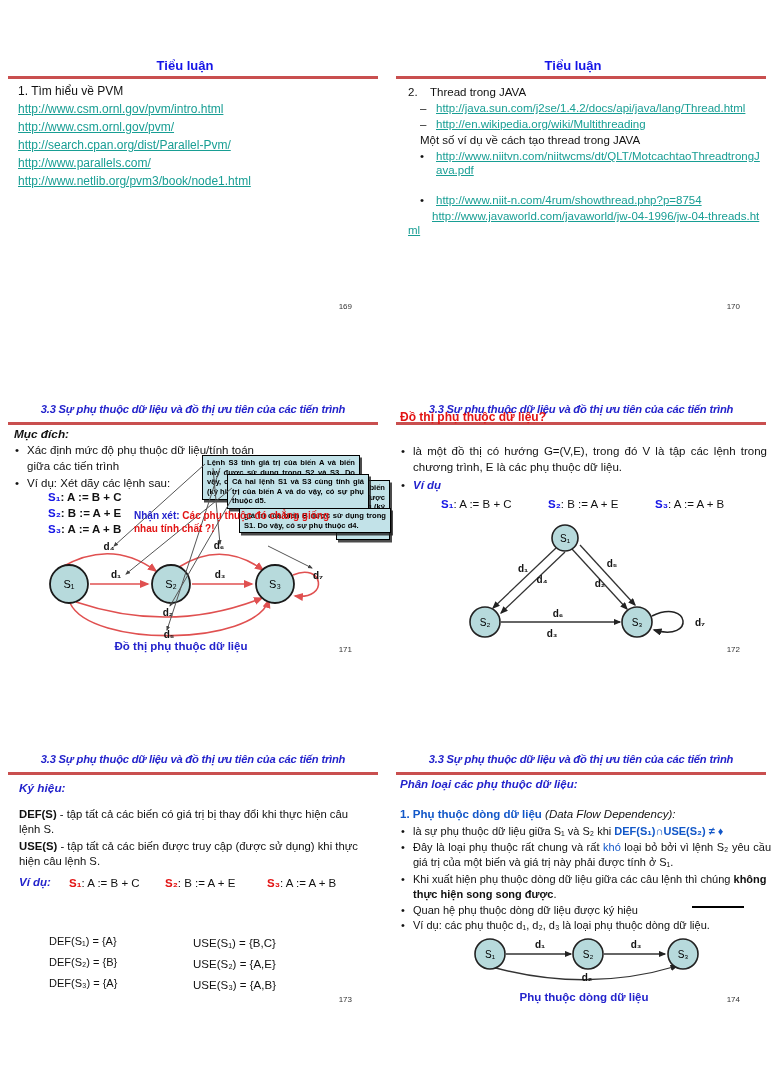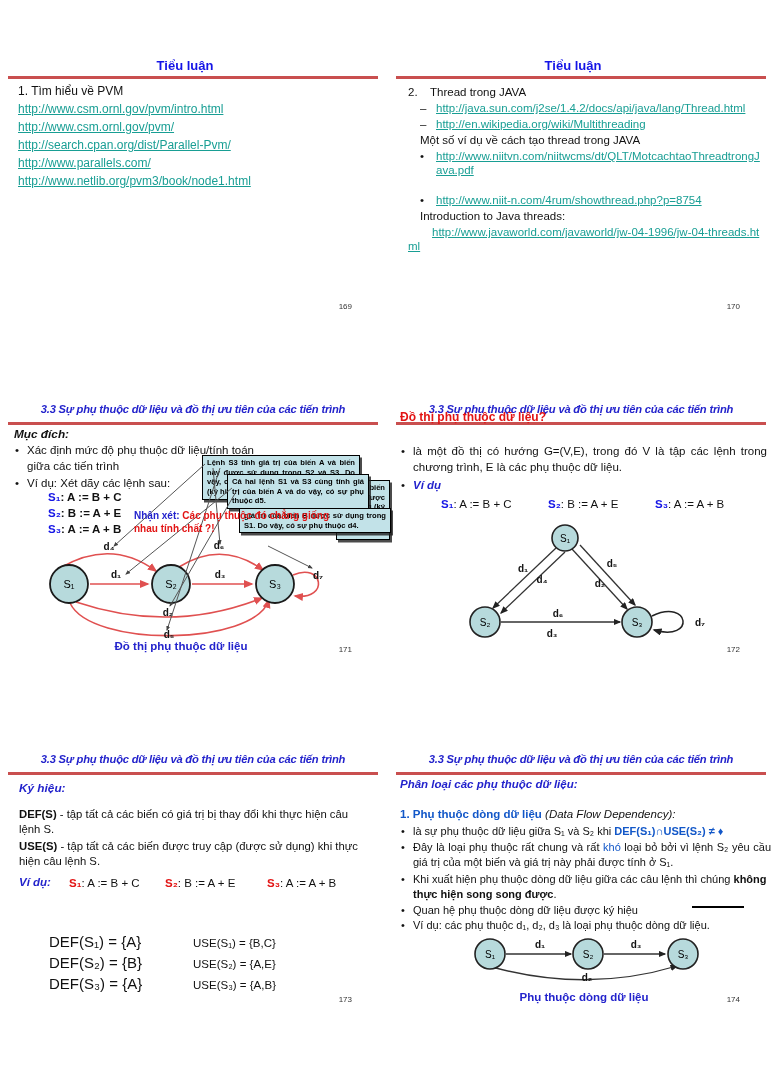--- a/index.html
+++ b/index.html
@@ -84,21 +84,20 @@
       <div class="row txtplain">Một số ví dụ về cách tạo thread trong JAVA</div>
       <div class="row ind1">
         <span class="mk">•</span>
         <a class="lnk">http://www.niitvn.com/niitwcms/dt/QLT/MotcachtaoThreadtrongJava.pdf</a>
       </div>
       <div class="row" style="height:12px;"></div>
       <div class="row ind1">
         <span class="mk">•</span>
         <a class="lnk">http://www.niit-n.com/4rum/showthread.php?p=8754</a>
       </div>
-      <div class="row txtplain">Introduction to Java threads:</div>
       <div class="row lastlink">
         <a class="lnk">http://www.javaworld.com/javaworld/jw-04-1996/jw-04-threads.html</a>
       </div>
     </div>
     <div class="pagenum">170</div>
   </div>
 
   <div class="slide" style="left:6px;top:398px;">
     <div class="stitle2">3.3 Sự phụ thuộc dữ liệu và đồ thị ưu tiên của các tiến trình</div>
     <div class="redline2"></div>
@@ -241,21 +240,21 @@
     <div class="bheading" style="left:13px;top:128px;font-size:11.5px;">Ví dụ:</div>
     <div class="stmt" style="left:63px;top:129px;">
       <span class="lbr">S₁</span><span>: A := B + C</span>
     </div>
     <div class="stmt" style="left:159px;top:129px;">
       <span class="lbr">S₂</span><span>: B := A + E</span>
     </div>
     <div class="stmt" style="left:261px;top:129px;">
       <span class="lbr">S₃</span><span>: A := A + B</span>
     </div>
-    <div style="position:absolute;left:43px;top:183px;font-size:15px;line-height:21px;">
+    <div style="position:absolute;left:43px;top:183px;font-size:11px;line-height:21px;">
       <div>DEF(S₁) = {A}</div>
       <div>DEF(S₂) = {B}</div>
       <div>DEF(S₃) = {A}</div>
     </div>
     <div style="position:absolute;left:187px;top:185px;font-size:11.5px;line-height:21px;">
       <div>USE(S₁) = {B,C}</div>
       <div>USE(S₂) = {A,E}</div>
       <div>USE(S₃) = {A,B}</div>
     </div>
     <div class="pagenum">173</div>

